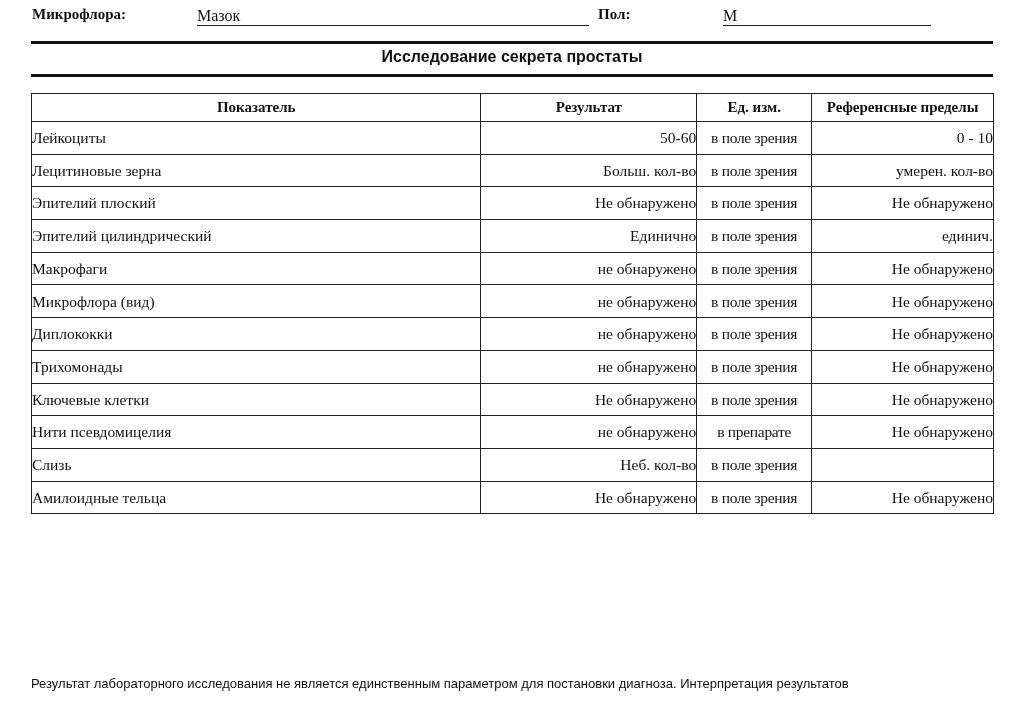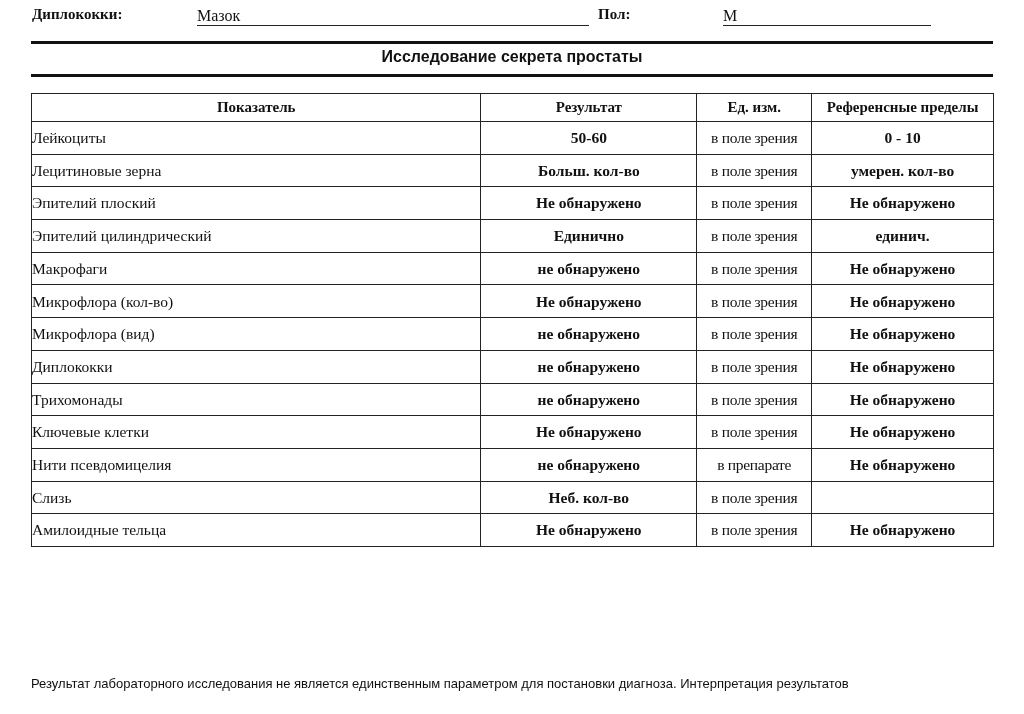--- a/index.html
+++ b/index.html
@@ -21,29 +21,29 @@
 
   .section-title { position: absolute; top: 48px; left: 31px; width: 962px; text-align: center; font-size: 16px; font-weight: bold; }
 
   table.results { position: absolute; left: 31px; top: 93px; width: 963px; border-collapse: collapse; }
   table.results th, table.results td {
     border: 1.5px solid #222; height: 31.7px; padding: 0; font-size: 15.5px; line-height: 1;
   }
   table.results th { font-weight: bold; text-align: center; font-size: 15px; height: 27px; }
   col.c1 { width: 450px; } col.c2 { width: 216px; } col.c3 { width: 115px; } col.c4 { width: 182px; }
   td.name { text-align: left; padding-left: 8px; }
-  td.center { text-align: center; font-weight: bold; }
+  td.center { text-align: right; }
   td.unit { text-align: center; font-size: 15px; letter-spacing: -0.3px; }
 
   .footer-note { position: absolute; left: 31px; top: 676px; font-size: 13px; white-space: nowrap; }
 </style>
 </head>
 <body>
 
-<div class="field-label serif" id="label-bio">Диплококки:</div>
+<div class="field-label serif" id="label-bio">Микрофлора:</div>
 <div class="field-value serif" id="value-bio">Мазок</div>
 <div class="field-label serif" id="label-sex">Пол:</div>
 <div class="field-value serif" id="value-sex">М</div>
 
 <div class="rule" id="rule-top"></div>
 <div class="section-title sans">Исследование секрета простаты</div>
 <div class="rule" id="rule-bottom"></div>
 
 <table class="results serif">
   <colgroup>
@@ -85,26 +85,20 @@
         <td class="unit">в поле зрения</td>
         <td class="center">единич.</td>
       </tr>
       <tr>
         <td class="name">Макрофаги</td>
         <td class="center">не обнаружено</td>
         <td class="unit">в поле зрения</td>
         <td class="center">Не обнаружено</td>
       </tr>
       <tr>
-        <td class="name">Микрофлора (кол-во)</td>
-        <td class="center">Не обнаружено</td>
-        <td class="unit">в поле зрения</td>
-        <td class="center">Не обнаружено</td>
-      </tr>
-      <tr>
         <td class="name">Микрофлора (вид)</td>
         <td class="center">не обнаружено</td>
         <td class="unit">в поле зрения</td>
         <td class="center">Не обнаружено</td>
       </tr>
       <tr>
         <td class="name">Диплококки</td>
         <td class="center">не обнаружено</td>
         <td class="unit">в поле зрения</td>
         <td class="center">Не обнаружено</td>

